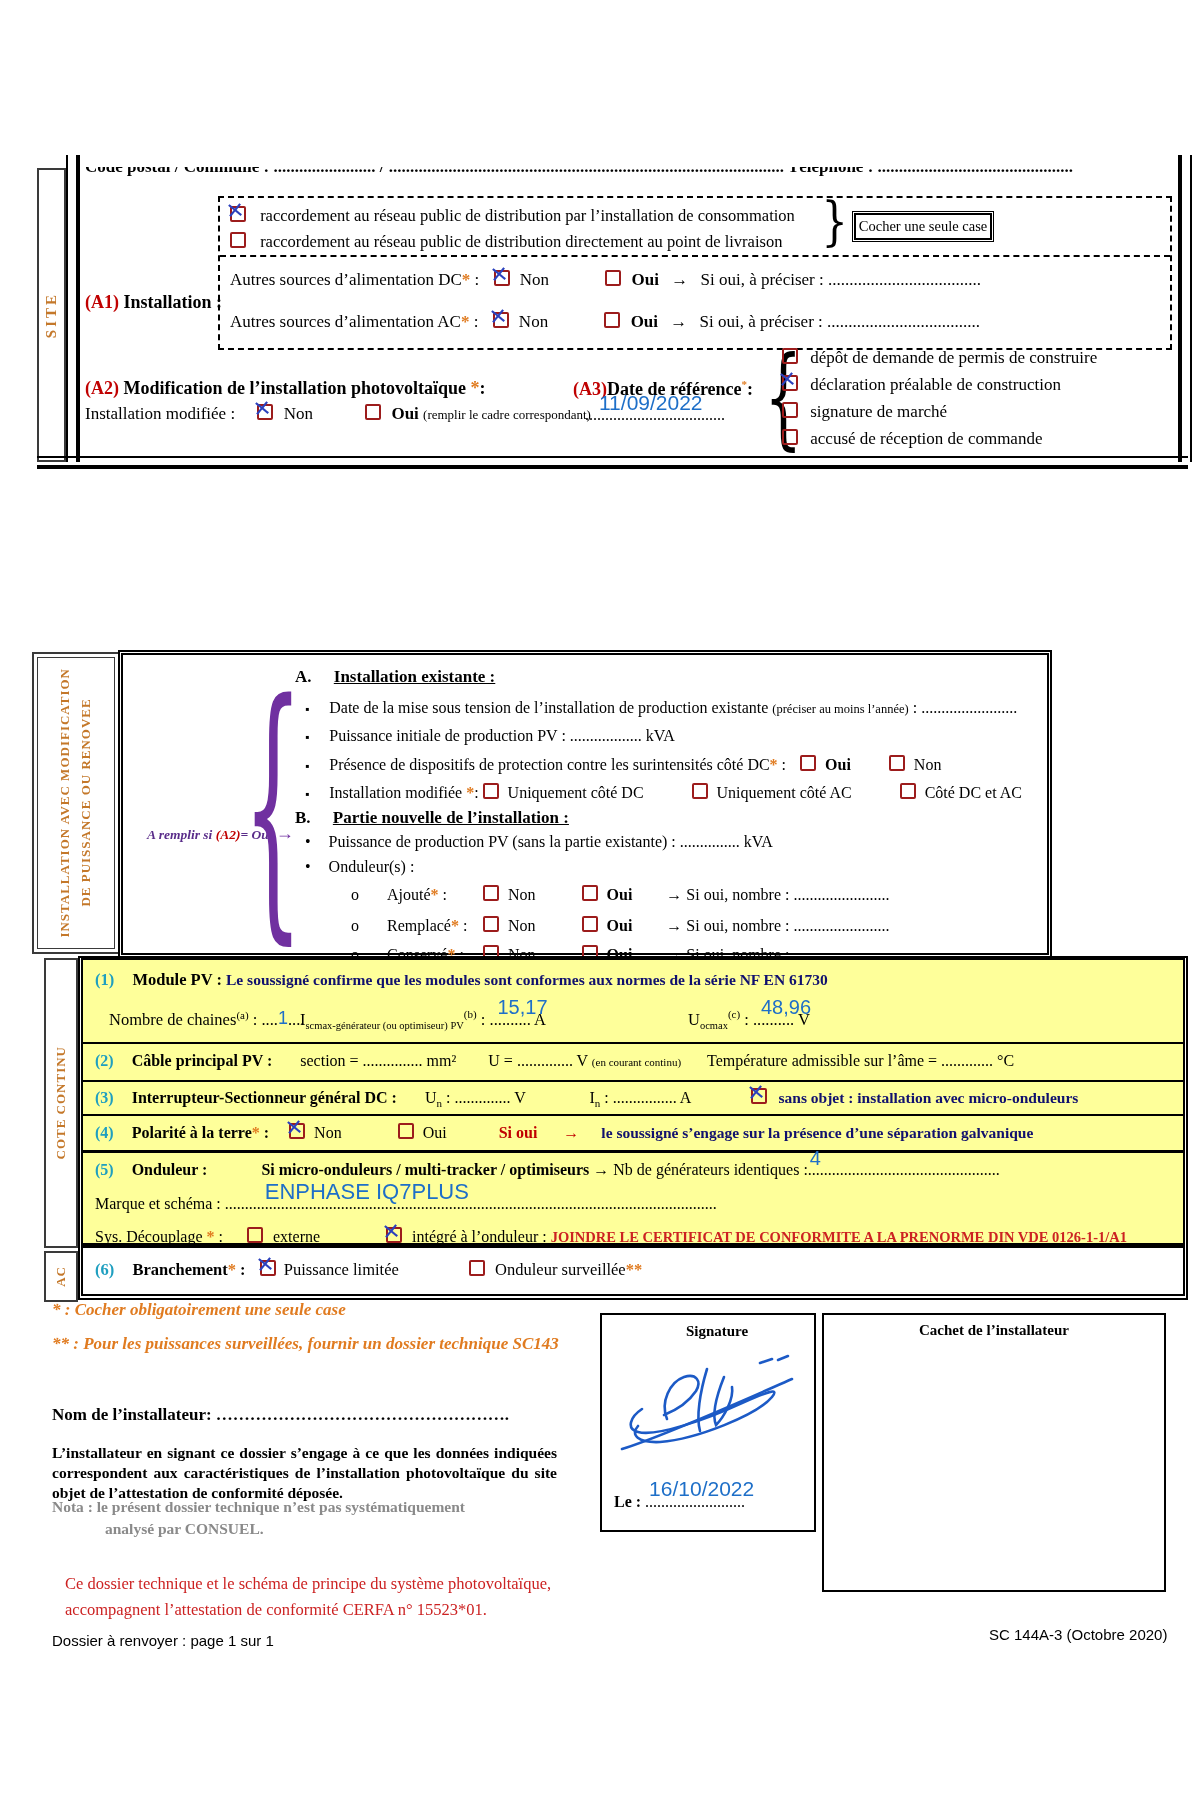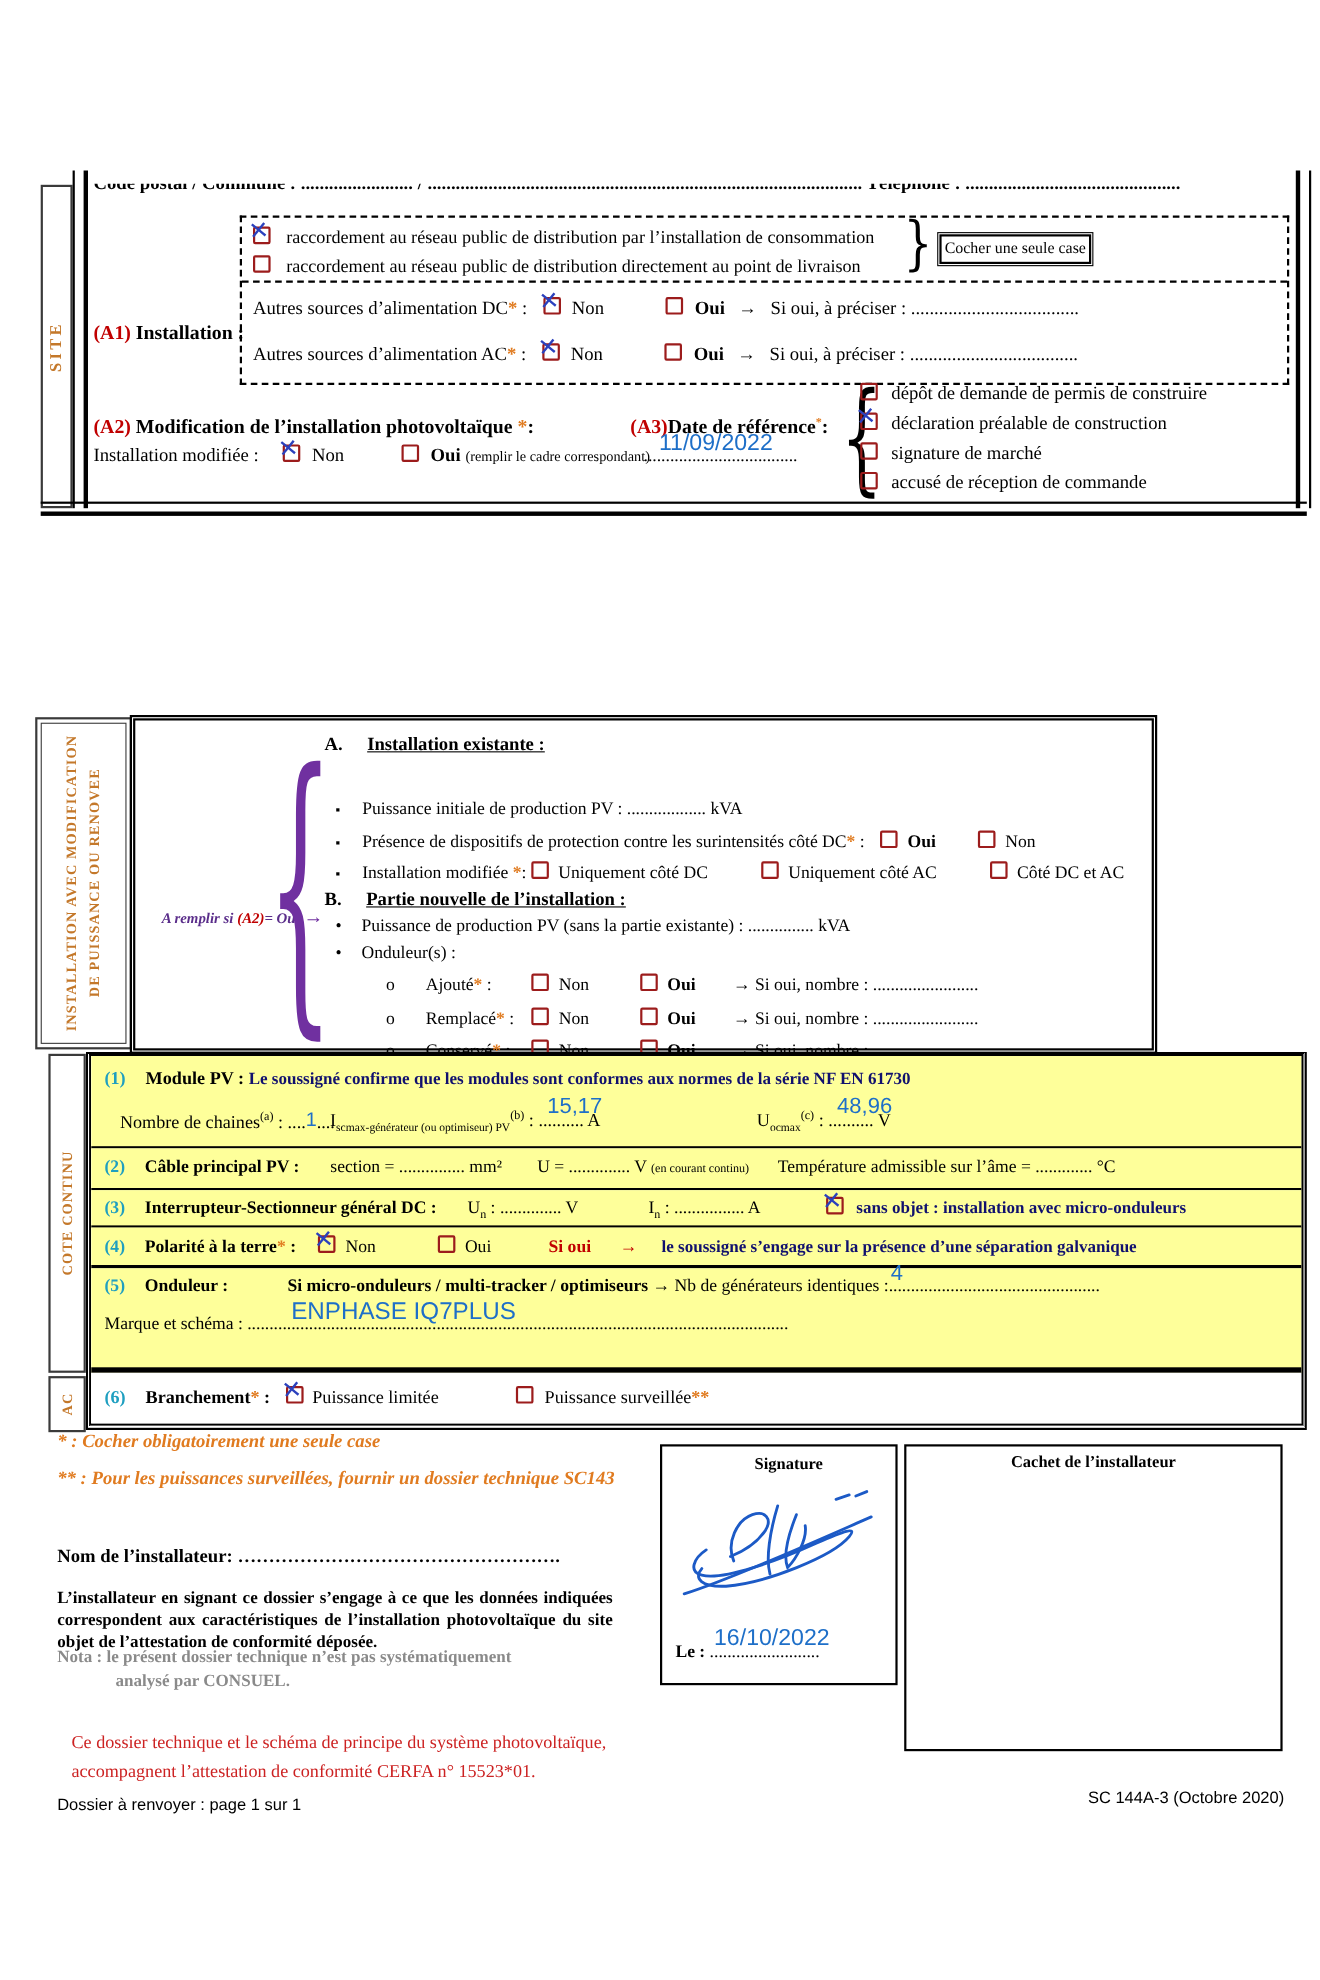--- a/index.html
+++ b/index.html
@@ -162,20 +162,24 @@
 
     <div class="abs" style="left:132px;top:6px;width:36px;height:290px;display:flex;align-items:center;justify-content:center;">
       <span class="brace brace-open purple" style="font-size:135px;transform:scale(0.7,2.05);"></span>
     </div>
 
     <div class="abs nw" style="left:172px;top:12px;font-size:17px;">
       <span class="b">A.</span>
       <span class="b ul" style="margin-left:18px;">Installation existante :</span>
     </div>
 
+    <div class="abs nw" style="left:182px;top:44px;font-size:16px;">
+      <span class="bullet-sq"></span>
+      <span style="margin-left:16px;">Date de la mise sous tension de l’installation de production existante </span><span style="font-size:12.5px;">(préciser au moins l’année)</span><span> : ........................</span>
+    </div>
     <div class="abs nw" style="left:182px;top:72px;font-size:16px;">
       <span class="bullet-sq"></span>
       <span style="margin-left:16px;">Puissance initiale de production PV : .................. kVA</span>
     </div>
     <div class="abs nw" style="left:182px;top:100px;font-size:16px;">
       <span class="bullet-sq"></span>
       <span style="margin-left:16px;">Présence de dispositifs de protection contre les surintensités côté DC</span><span class="org b">*</span><span> :</span>
       <span class="cb" style="margin-left:10px;"></span>
       <span class="b" style="margin-left:5px;">Oui</span>
       <span class="cb" style="margin-left:34px;"></span>
@@ -298,30 +302,38 @@
 
     <div class="yrow" style="height:95px;border-bottom:5px solid #000;">
       <div class="abs nw" style="left:12px;top:8px;font-size:16px;">
         <span class="teal b">(5)</span>
         <span class="b" style="margin-left:14px;">Onduleur :</span>
         <span class="b" style="margin-left:50px;">Si micro-onduleurs / multi-tracker / optimiseurs</span><span> → Nb de générateurs identiques :</span><span class="fill"><span>....</span><span class="ink" style="font-size:20px;left:2px;">4</span></span><span>............................................</span>
       </div>
       <div class="abs nw" style="left:12px;top:42px;font-size:16px;">
         <span>Marque et schéma : </span><span class="fill"><span>...........................................................................................................................</span><span class="ink" style="font-size:22px;top:-16px;left:40px;">ENPHASE IQ7PLUS</span></span>
       </div>
+      <div class="abs nw" style="left:12px;top:74px;font-size:16px;">
+        <span>Sys. Découplage </span><span class="org b">*</span><span> :</span>
+        <span class="cb" style="margin-left:20px;"></span>
+        <span style="margin-left:6px;">externe</span>
+        <span class="cb checked" style="margin-left:62px;"></span>
+        <span style="margin-left:6px;">intégré à l’onduleur : </span>
+        <span class="redtxt b" style="font-size:14.5px;">JOINDRE LE CERTIFICAT DE CONFORMITE A LA PRENORME DIN VDE 0126-1-1/A1</span>
+      </div>
     </div>
 
     <div class="wrow" style="height:46px;">
       <div class="abs nw" style="left:12px;top:12px;font-size:16.5px;">
         <span class="teal b">(6)</span>
         <span class="b" style="margin-left:14px;">Branchement</span><span class="org b">*</span><span class="b"> : </span>
         <span class="cb checked" style="margin-left:10px;"></span>
         <span style="margin-left:4px;">Puissance limitée</span>
         <span class="cb" style="margin-left:66px;"></span>
-        <span style="margin-left:6px;">Puissance surveillée</span><span class="org b">**</span>
+        <span style="margin-left:6px;">Onduleur surveillée</span><span class="org b">**</span>
       </div>
     </div>
   </div>
 
   <div class="abs nw b i org" style="left:52px;top:1300px;font-size:17px;">* : Cocher obligatoirement une seule case</div>
   <div class="abs nw b i org" style="left:52px;top:1334px;font-size:17px;">** : Pour les puissances surveillées, fournir un dossier technique SC143</div>
 
   <div class="abs nw b" style="left:52px;top:1405px;font-size:17px;">Nom de l’installateur: …………………………………………….</div>
 
   <div class="abs b" style="left:52px;top:1443px;width:505px;font-size:15.5px;line-height:1.28;text-align:justify;">L’installateur en signant ce dossier s’engage à ce que les données indiquées correspondent aux caractéristiques de l’installation photovoltaïque du site objet de l’attestation de conformité déposée.</div>

